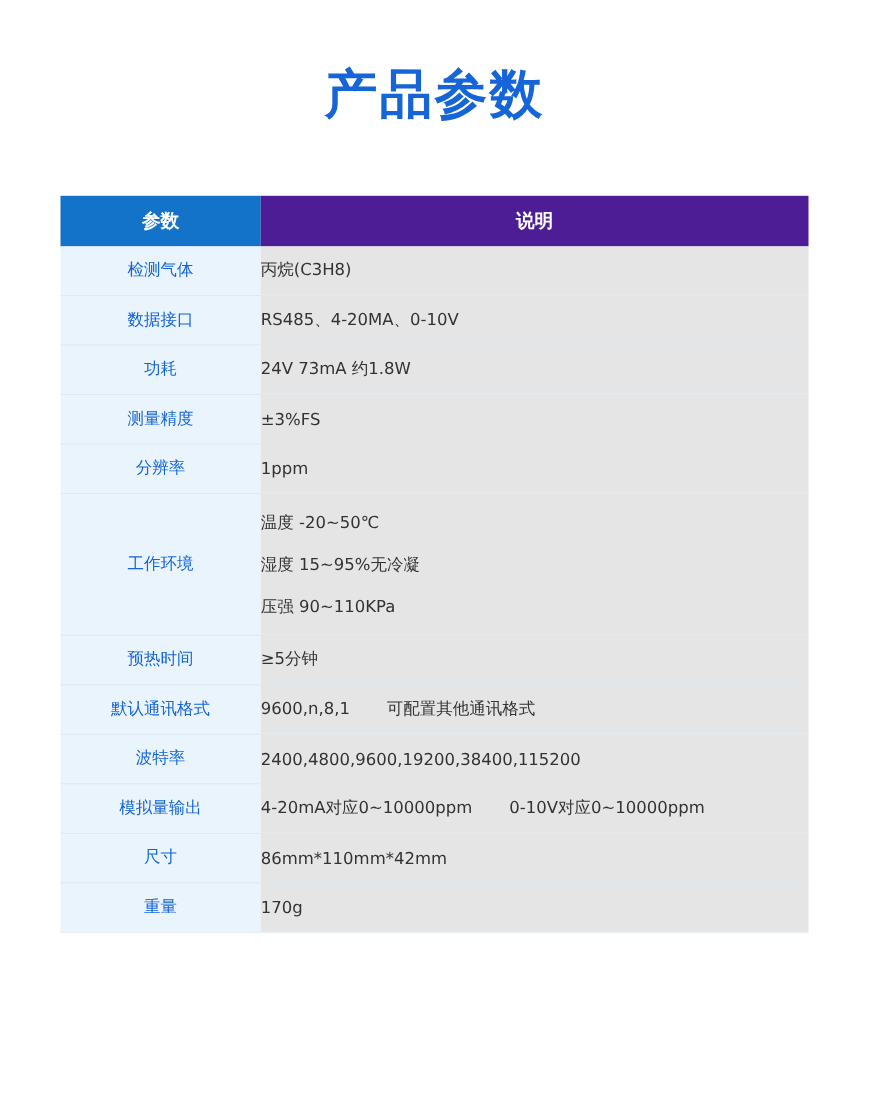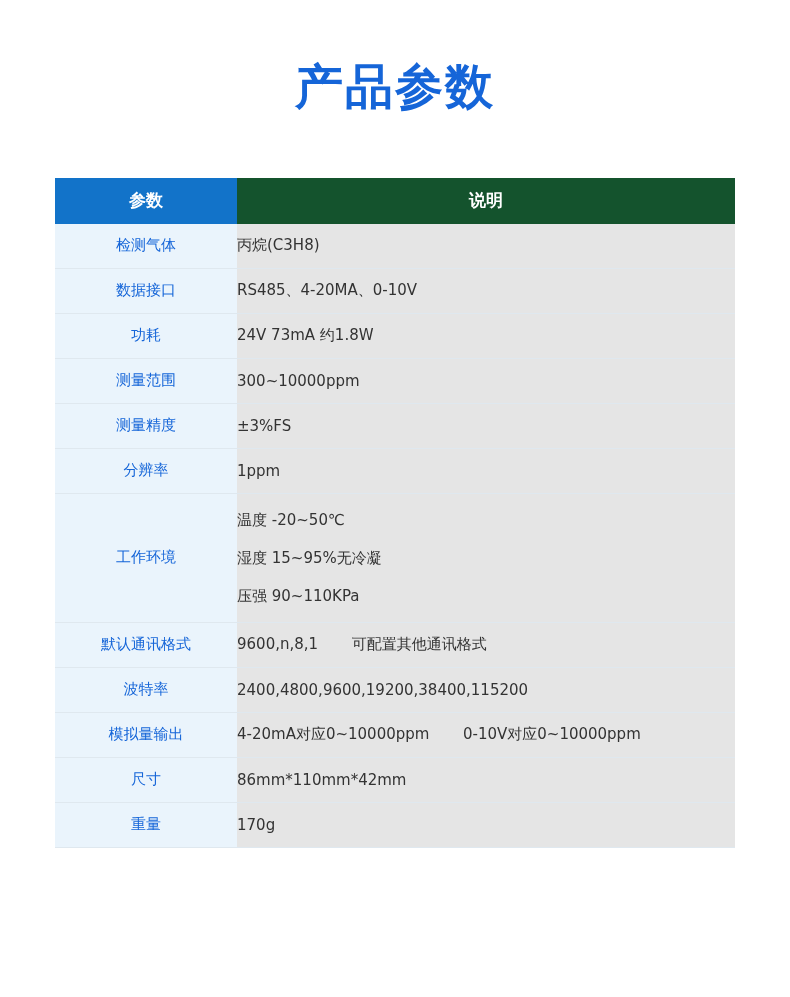--- a/index.html
+++ b/index.html
@@ -48,21 +48,21 @@
     height: 46px;
     font-size: 17px;
     font-weight: bold;
     color: #ffffff;
     text-align: center;
     vertical-align: middle;
     padding: 0;
     font-family: "DejaVu Sans", "Liberation Sans", sans-serif;
   }
   th.h-param { background: #1273c9; }
-  th.h-desc  { background: #14532d; }
+  th.h-desc  { background: #4c1d95; }
 
   table.spec td {
     padding: 0;
     vertical-align: middle;
     border-bottom: 1px solid #dfe8ef;
     font-size: 15px;
   }
   td.param {
     background: #eaf4fc;
     color: #1565d8;
@@ -128,44 +128,44 @@
         <tr>
           <td class="param">数据接口</td>
           <td class="desc">RS485、4-20MA、0-10V</td>
         </tr>
 
         <tr>
           <td class="param">功耗</td>
           <td class="desc">24V 73mA 约1.8W</td>
         </tr>
 
-        <tr>
-          <td class="param">测量范围</td>
-          <td class="desc">300~10000ppm</td>
-        </tr>
 
         <tr>
           <td class="param">测量精度</td>
           <td class="desc">±3%FS</td>
         </tr>
 
         <tr>
           <td class="param">分辨率</td>
           <td class="desc">1ppm</td>
         </tr>
 
         <tr class="tall">
           <td class="param">工作环境</td>
           <td class="desc multi">
             <div class="line">温度 -20~50℃</div>
             <div class="line">湿度 15~95%无冷凝</div>
             <div class="line">压强 90~110KPa</div>
           </td>
         </tr>
 
+        <tr>
+          <td class="param">预热时间</td>
+          <td class="desc">≥5分钟</td>
+        </tr>
 
         <tr>
           <td class="param">默认通讯格式</td>
           <td class="desc">
             <span>9600,n,8,1</span>
             <span class="gap"></span>
             <span>可配置其他通讯格式</span>
           </td>
         </tr>
 

